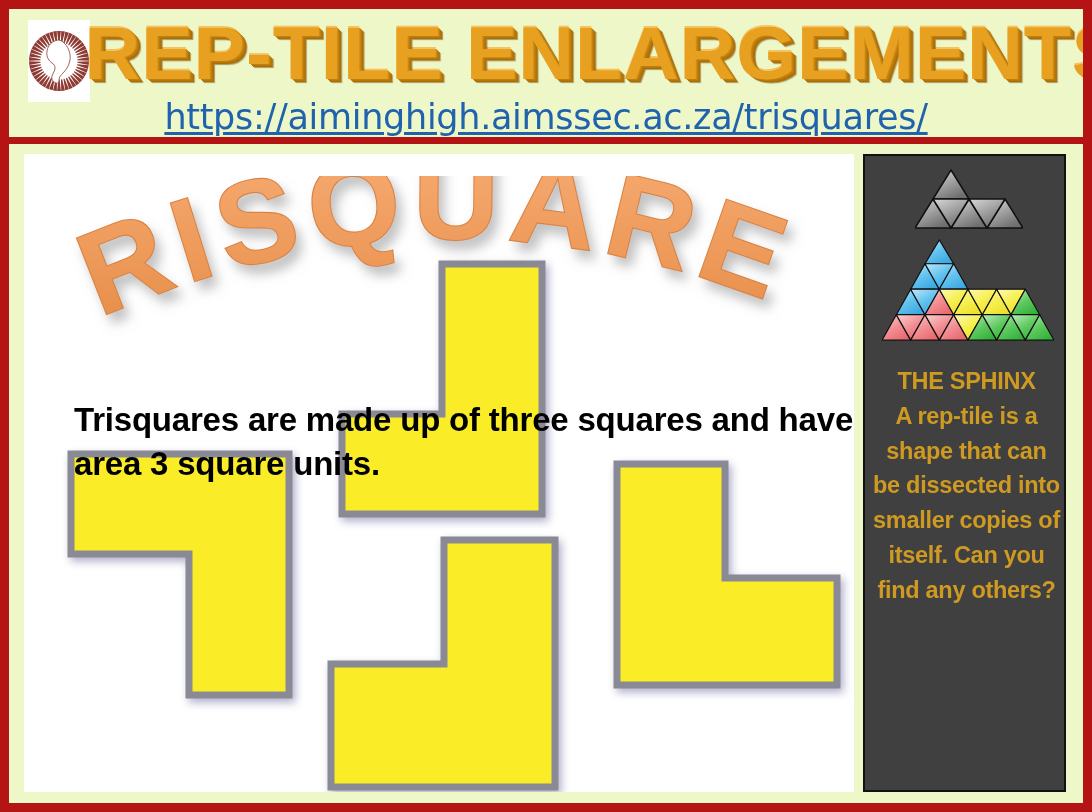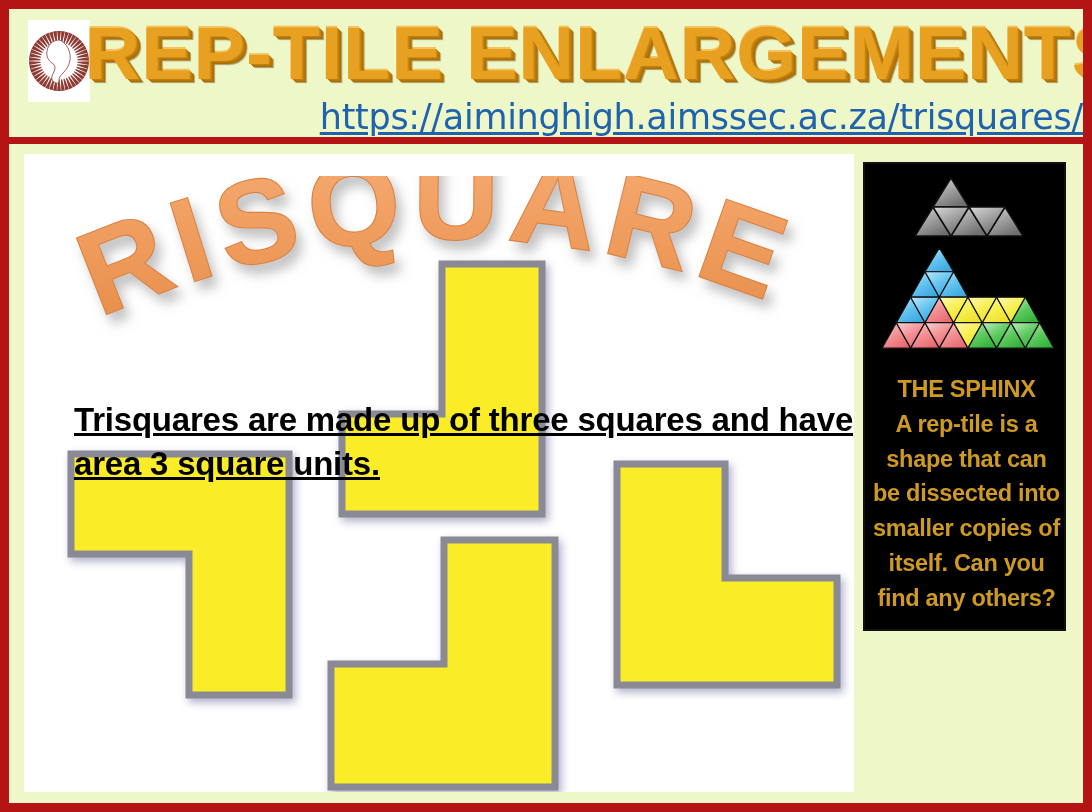--- a/index.html
+++ b/index.html
@@ -73,21 +73,21 @@
     white-space: nowrap;
     overflow: hidden;
   }
 
   
   #url-link {
     position: absolute;
     left: 0;
     top: 88px;
     width: 1074px;
-    text-align: right;
+    text-align: center;
     font-size: 35px;
     font-weight: normal;
     color: #1f62ad;
     text-decoration: underline;
     text-underline-offset: 3px;
     font-family: "DejaVu Sans", sans-serif;
     letter-spacing: -0.3px;
   }
 
   
@@ -133,33 +133,32 @@
     position: absolute;
     left: 50px;
     top: 244px;
     width: 800px;
     color: #000000;
     font-family: "Liberation Sans Narrow", "Liberation Sans", sans-serif;
     font-weight: bold;
     font-size: 33px;
     line-height: 1.33;
     letter-spacing: -0.2px;
-    text-decoration: underline;
   }
   #blurb p { margin: 0 0 22px 0; }
   #blurb p:last-child { margin-bottom: 0; }
 
   
   #sidebar {
     position: absolute;
     left: 854px;
-    top: 18px;
+    top: 10px;
     width: 203px;
-    height: 469px;
-    background: #000000;
+    height: 638px;
+    background: #404040;
     border: 2px solid #111111;
     box-sizing: border-box;
     overflow: hidden;
   }
   #sphinx-small {
     position: absolute;
     left: 50px;
     top: 12px;
   }
   #sphinx-large {

